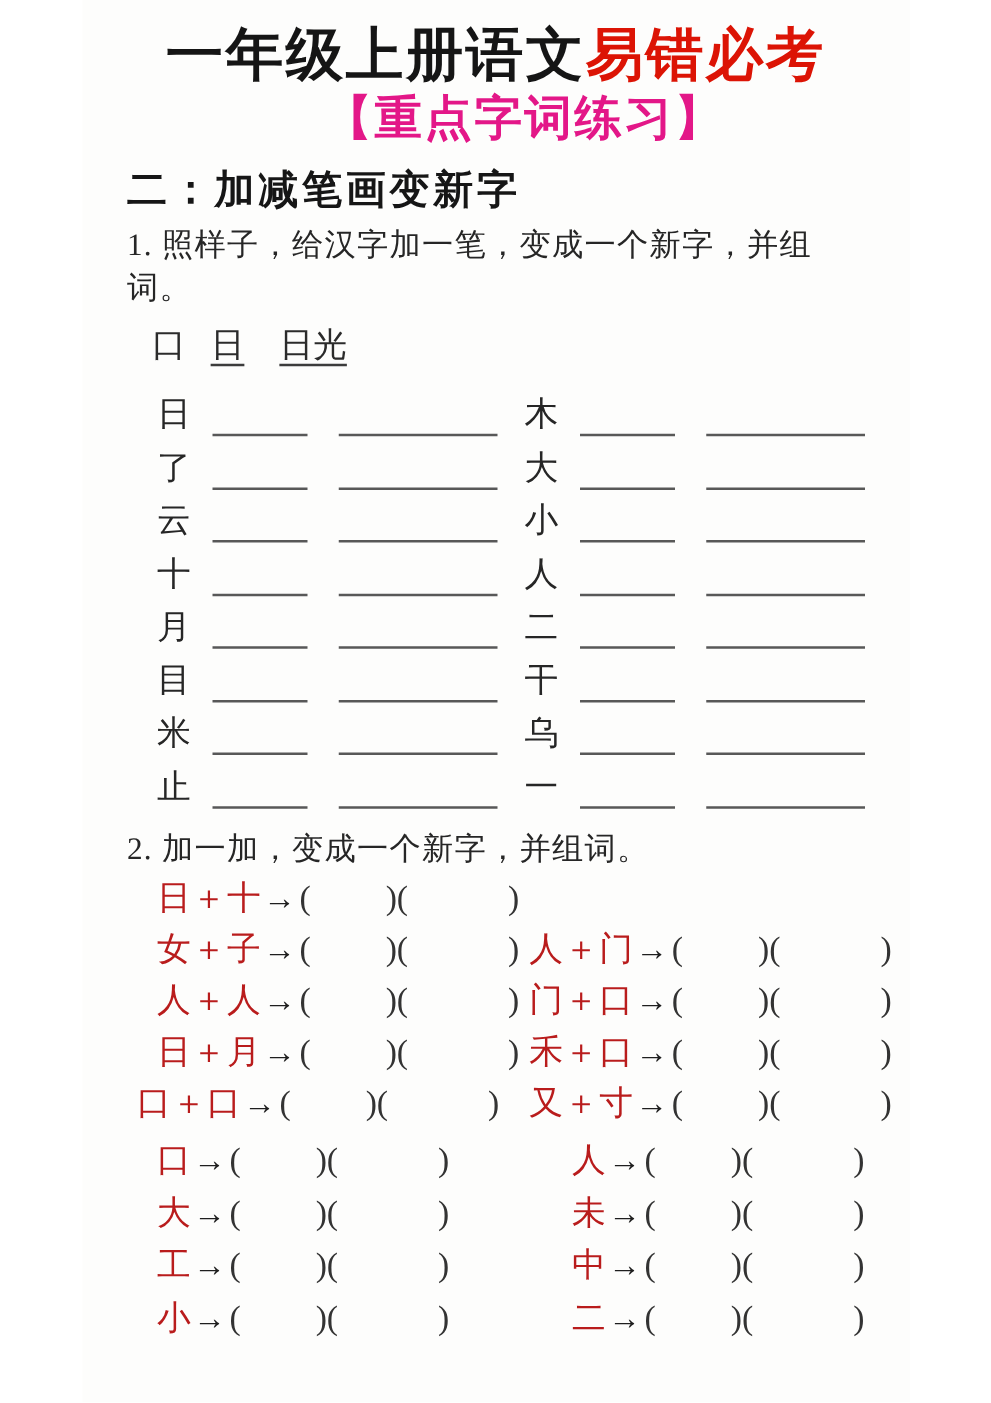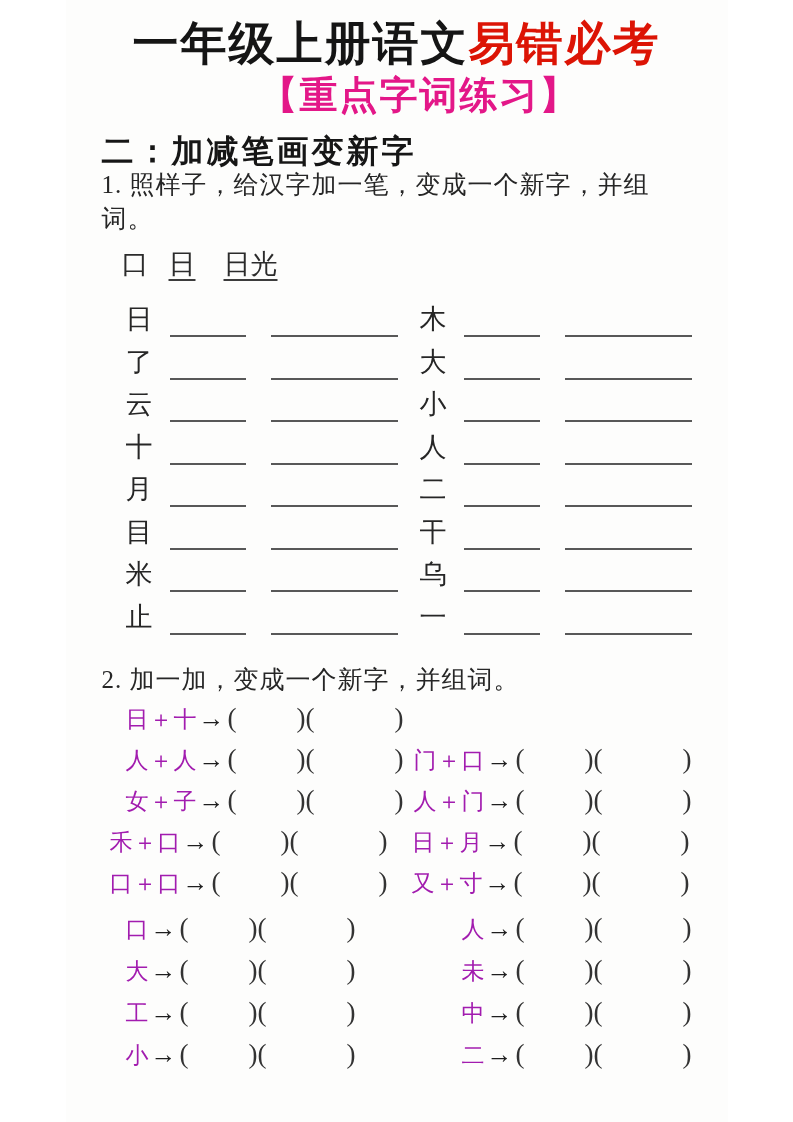--- a/index.html
+++ b/index.html
@@ -45,22 +45,22 @@
     font-weight:bold;
     font-size:32px;line-height:34px;
     letter-spacing:3px;
     color:#161616;
   }
   .prompt{
     font-size:25px;line-height:34px;
     letter-spacing:1px;
     color:#262626;
   }
-  .prompt.p1{}
-  .prompt.p2{margin-top:24px;line-height:36px;}
+  .prompt.p1{margin-top:12px;}
+  .prompt.p2{margin-top:12px;line-height:36px;}
   .prompt.p3{margin-top:8px;line-height:36px;}
   .example{
     margin:8px 0 0 20px;
     font-size:27px;line-height:40px;
   }
   .example .ex1{margin-right:20px;}
   .example .ex2{margin-right:28px;}
   .u{
     text-decoration:underline;
     text-underline-offset:6px;
@@ -77,21 +77,21 @@
   .half.lh{width:412px;padding-left:24px;}
   .half.rh{flex:1;padding-left:8px;}
   .ch{font-size:27px;color:#262626;}
   .blank{
     display:inline-block;
     border-bottom:2px solid var(--line);
     vertical-align:-9px;
   }
   .blank.short{width:76px;margin-left:17px;}
   .blank.long{width:127px;margin-left:25px;}
-  .expr{font-size:23px;letter-spacing:1px;color:#a21caf;font-family:Liberation Serif, serif;}
+  .expr{font-size:27px;letter-spacing:1px;color:#b91c1c;font-family:Liberation Serif, serif;}
   .arrow{font-size:26px;margin:0 3px 0 1px;color:#1e1e1e;}
   .par{font-size:27px;color:#333;}
   .gap{display:inline-block;}
   .gap.gA{width:60px;}
   .gap.gB{width:80px;}
 </style>
 </head>
 <body>
 
 <div class="page">
@@ -158,32 +158,32 @@
 
     <div class="prompt p2">2. 加一加，变成一个新字，并组词。</div>
 
     <div class="grid2">
 
       <div class="row r2">
         <div class="half lh"><span class="expr">日＋十</span><span class="arrow">→</span><span class="par">(</span><span class="gap gA"></span><span class="par">)(</span><span class="gap gB"></span><span class="par">)</span></div>
       </div>
 
       <div class="row r2">
+        <div class="half lh"><span class="expr">女＋子</span><span class="arrow">→</span><span class="par">(</span><span class="gap gA"></span><span class="par">)(</span><span class="gap gB"></span><span class="par">)</span></div>
+        <div class="half rh"><span class="expr">人＋门</span><span class="arrow">→</span><span class="par">(</span><span class="gap gA"></span><span class="par">)(</span><span class="gap gB"></span><span class="par">)</span></div>
+      </div>
+
+      <div class="row r2">
         <div class="half lh"><span class="expr">人＋人</span><span class="arrow">→</span><span class="par">(</span><span class="gap gA"></span><span class="par">)(</span><span class="gap gB"></span><span class="par">)</span></div>
         <div class="half rh"><span class="expr">门＋口</span><span class="arrow">→</span><span class="par">(</span><span class="gap gA"></span><span class="par">)(</span><span class="gap gB"></span><span class="par">)</span></div>
       </div>
 
       <div class="row r2">
-        <div class="half lh"><span class="expr">女＋子</span><span class="arrow">→</span><span class="par">(</span><span class="gap gA"></span><span class="par">)(</span><span class="gap gB"></span><span class="par">)</span></div>
-        <div class="half rh"><span class="expr">人＋门</span><span class="arrow">→</span><span class="par">(</span><span class="gap gA"></span><span class="par">)(</span><span class="gap gB"></span><span class="par">)</span></div>
-      </div>
-
-      <div class="row r2">
+        <div class="half lh"><span class="expr">日＋月</span><span class="arrow">→</span><span class="par">(</span><span class="gap gA"></span><span class="par">)(</span><span class="gap gB"></span><span class="par">)</span></div>
         <div class="half rh"><span class="expr">禾＋口</span><span class="arrow">→</span><span class="par">(</span><span class="gap gA"></span><span class="par">)(</span><span class="gap gB"></span><span class="par">)</span></div>
-        <div class="half lh"><span class="expr">日＋月</span><span class="arrow">→</span><span class="par">(</span><span class="gap gA"></span><span class="par">)(</span><span class="gap gB"></span><span class="par">)</span></div>
       </div>
 
       <div class="row r2">
         <div class="half rh"><span class="expr">口＋口</span><span class="arrow">→</span><span class="par">(</span><span class="gap gA"></span><span class="par">)(</span><span class="gap gB"></span><span class="par">)</span></div>
         <div class="half lh"><span class="expr">又＋寸</span><span class="arrow">→</span><span class="par">(</span><span class="gap gA"></span><span class="par">)(</span><span class="gap gB"></span><span class="par">)</span></div>
       </div>
 
     </div>
 
 

